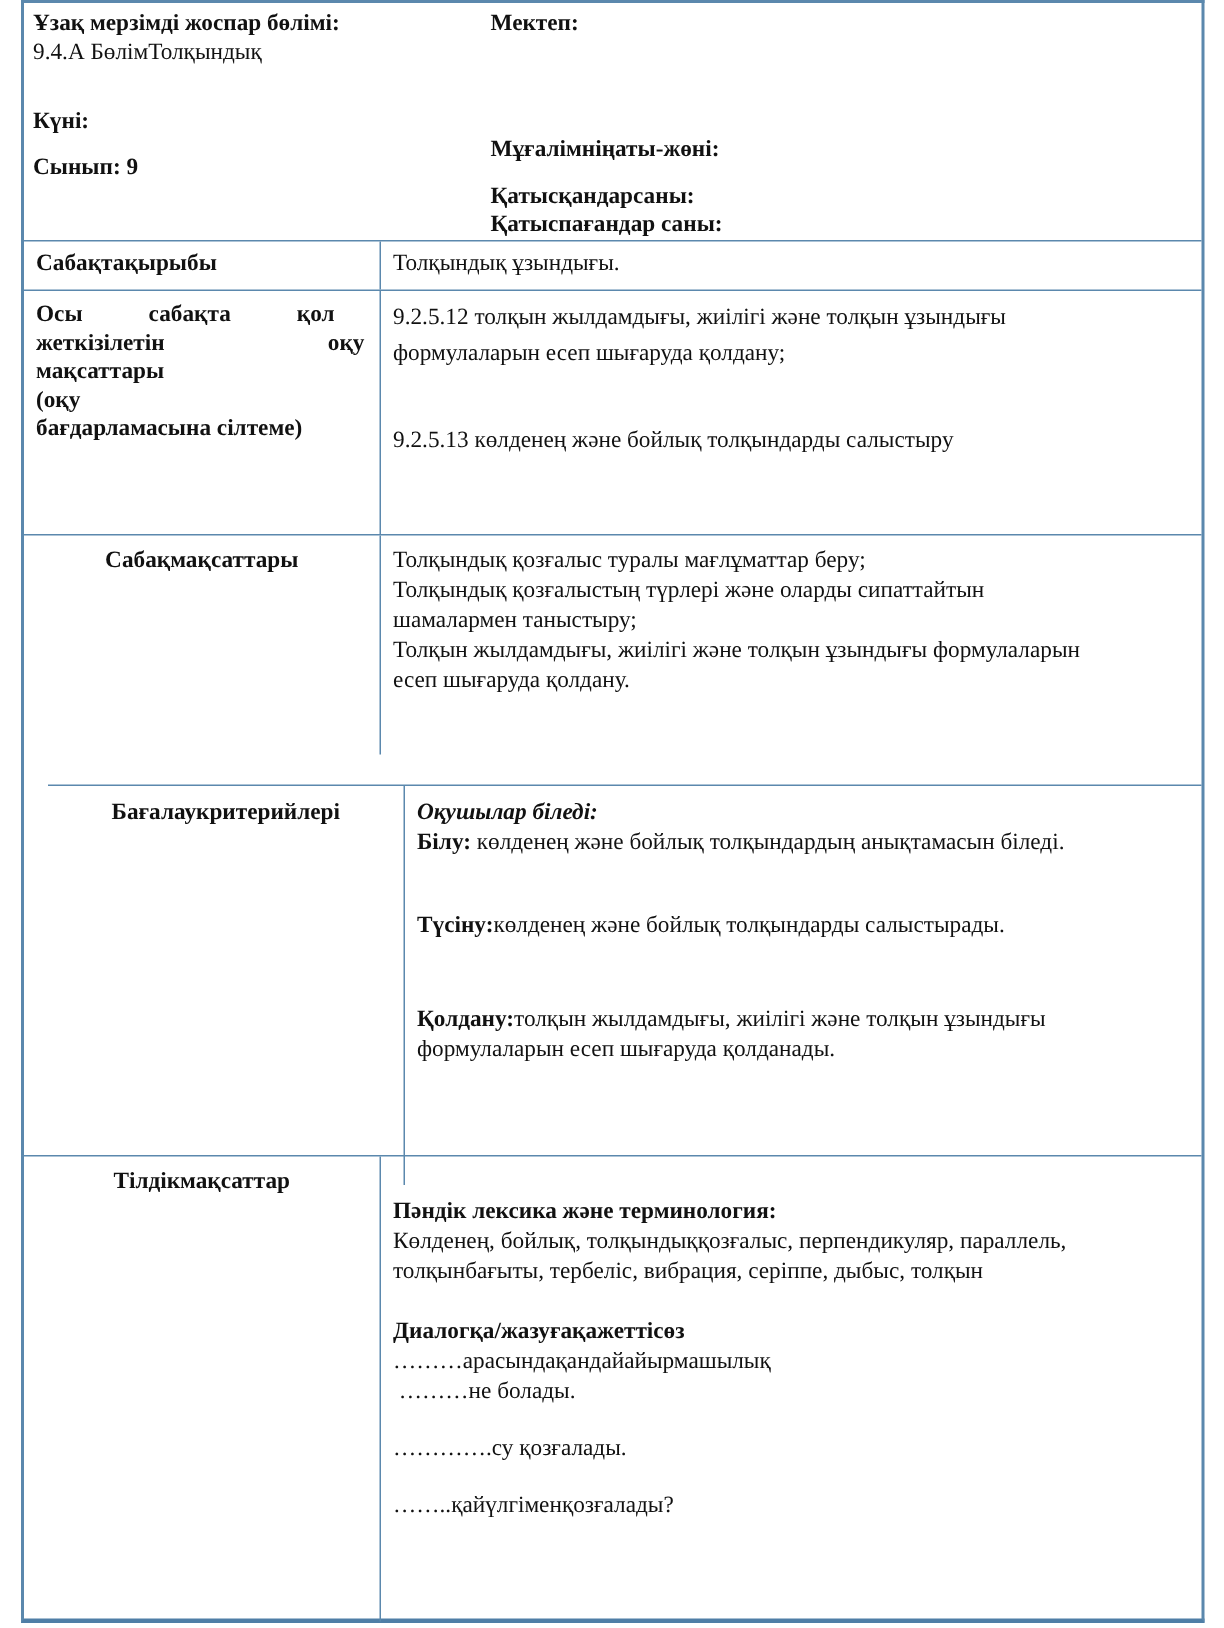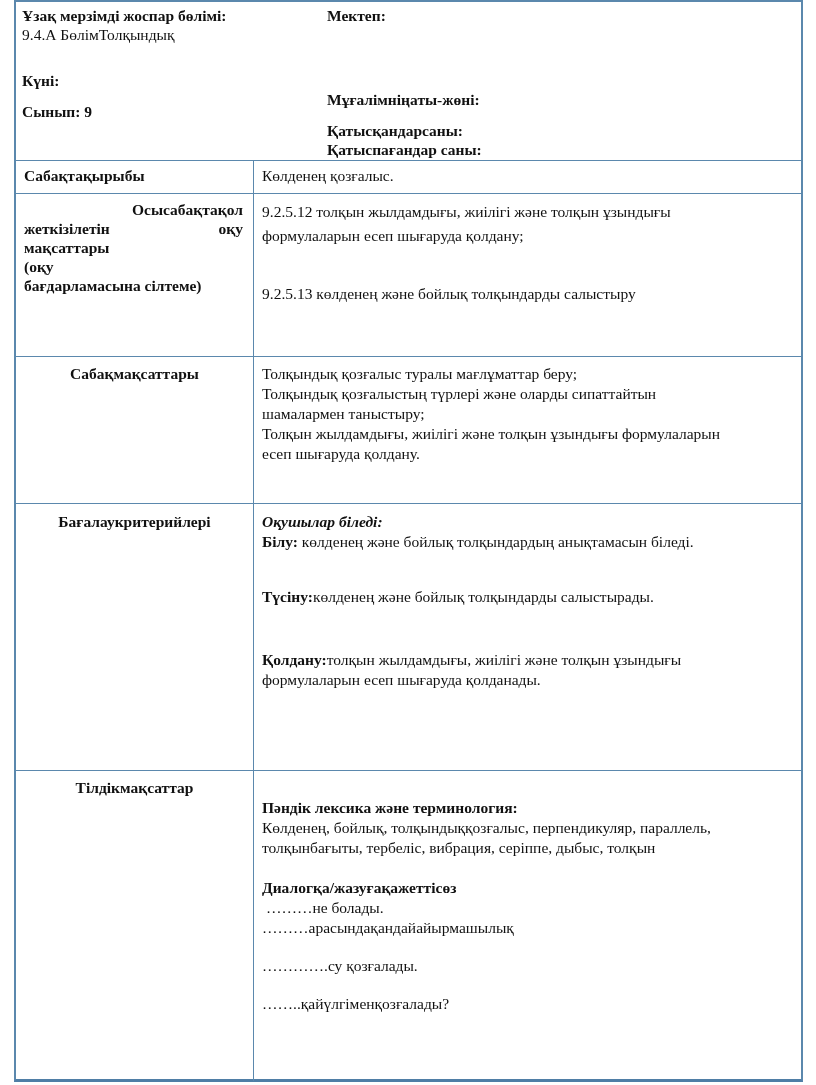--- a/index.html
+++ b/index.html
@@ -81,27 +81,27 @@
       <div class="b">Қатысқандарсаны:</div>
       <div class="b">Қатыспағандар саны:</div>
     </div>
   </div>
 
   <div class="row" style="top:158px; height:33px;">
     <div class="cell left" style="padding-top:5px;">
       <span class="b">Сабақтақырыбы</span>
     </div>
     <div class="cell right" style="padding-top:5px;">
-      <span>Көлденең қозғалыс.</span>
+      <span>Толқындық ұзындығы.</span>
     </div>
   </div>
 
   <div class="row" style="top:191px; height:163px;">
     <div class="cell left" style="padding-top:6px; padding-right:10px;">
-      <div class="b" style="display:flex; justify-content:flex-end;">
+      <div class="b" style="display:flex; justify-content:flex-start;gap:44px;">
         <span>Осы</span>
         <span>сабақта</span>
         <span>қол</span>
       </div>
       <div class="b" style="display:flex; justify-content:space-between;">
         <span>жеткізілетін</span>
         <span>оқу</span>
       </div>
       <div class="b" style="display:flex; justify-content:space-between;flex-direction:column;">
         <span>мақсаттары</span>
@@ -123,21 +123,21 @@
     </div>
     <div class="cell right" style="padding-top:7px; line-height:20px;">
       <div>Толқындық қозғалыс туралы мағлұматтар беру;</div>
       <div>Толқындық қозғалыстың түрлері және оларды сипаттайтын</div>
       <div>шамалармен таныстыру;</div>
       <div>Толқын жылдамдығы, жиілігі және толқын ұзындығы формулаларын</div>
       <div>есеп шығаруда қолдану.</div>
     </div>
   </div>
 
-  <div class="row" style="top:501px; height:267px;">
+  <div class="row" style="top:521px; height:267px;margin-left:16px;">
     <div class="cell left center-label" style="padding-top:8px;">
       <span class="b">Бағалаукритерийлері</span>
     </div>
     <div class="cell right" style="padding-top:8px; line-height:20px;">
       <div class="b i">Оқушылар біледі:</div>
       <div>
         <span class="b">Білу:</span><span> көлденең және бойлық толқындардың анықтамасын біледі.</span>
       </div>
       <div style="height:35px;"></div>
       <div>
@@ -154,22 +154,22 @@
   <div class="row" style="top:768px; height:311px;">
     <div class="cell left center-label" style="padding-top:7px;">
       <span class="b">Тілдікмақсаттар</span>
     </div>
     <div class="cell right" style="padding-top:27px; line-height:20px;">
       <div class="b">Пәндік лексика және терминология:</div>
       <div>Көлденең, бойлық, толқындыққозғалыс, перпендикуляр, параллель,</div>
       <div>толқынбағыты, тербеліс, вибрация, серіппе, дыбыс, толқын</div>
       <div style="height:20px;"></div>
       <div class="b">Диалогқа/жазуғақажеттісөз</div>
+      <div>………арасындақандайайырмашылық</div>
       <div style="white-space:pre;"> ………не болады.</div>
-      <div>………арасындақандайайырмашылық</div>
       <div style="height:18px;"></div>
       <div>………….су қозғалады.</div>
       <div style="height:18px;"></div>
       <div>……..қайүлгіменқозғалады?</div>
     </div>
   </div>
 
 </div>
 
 </body></html>

